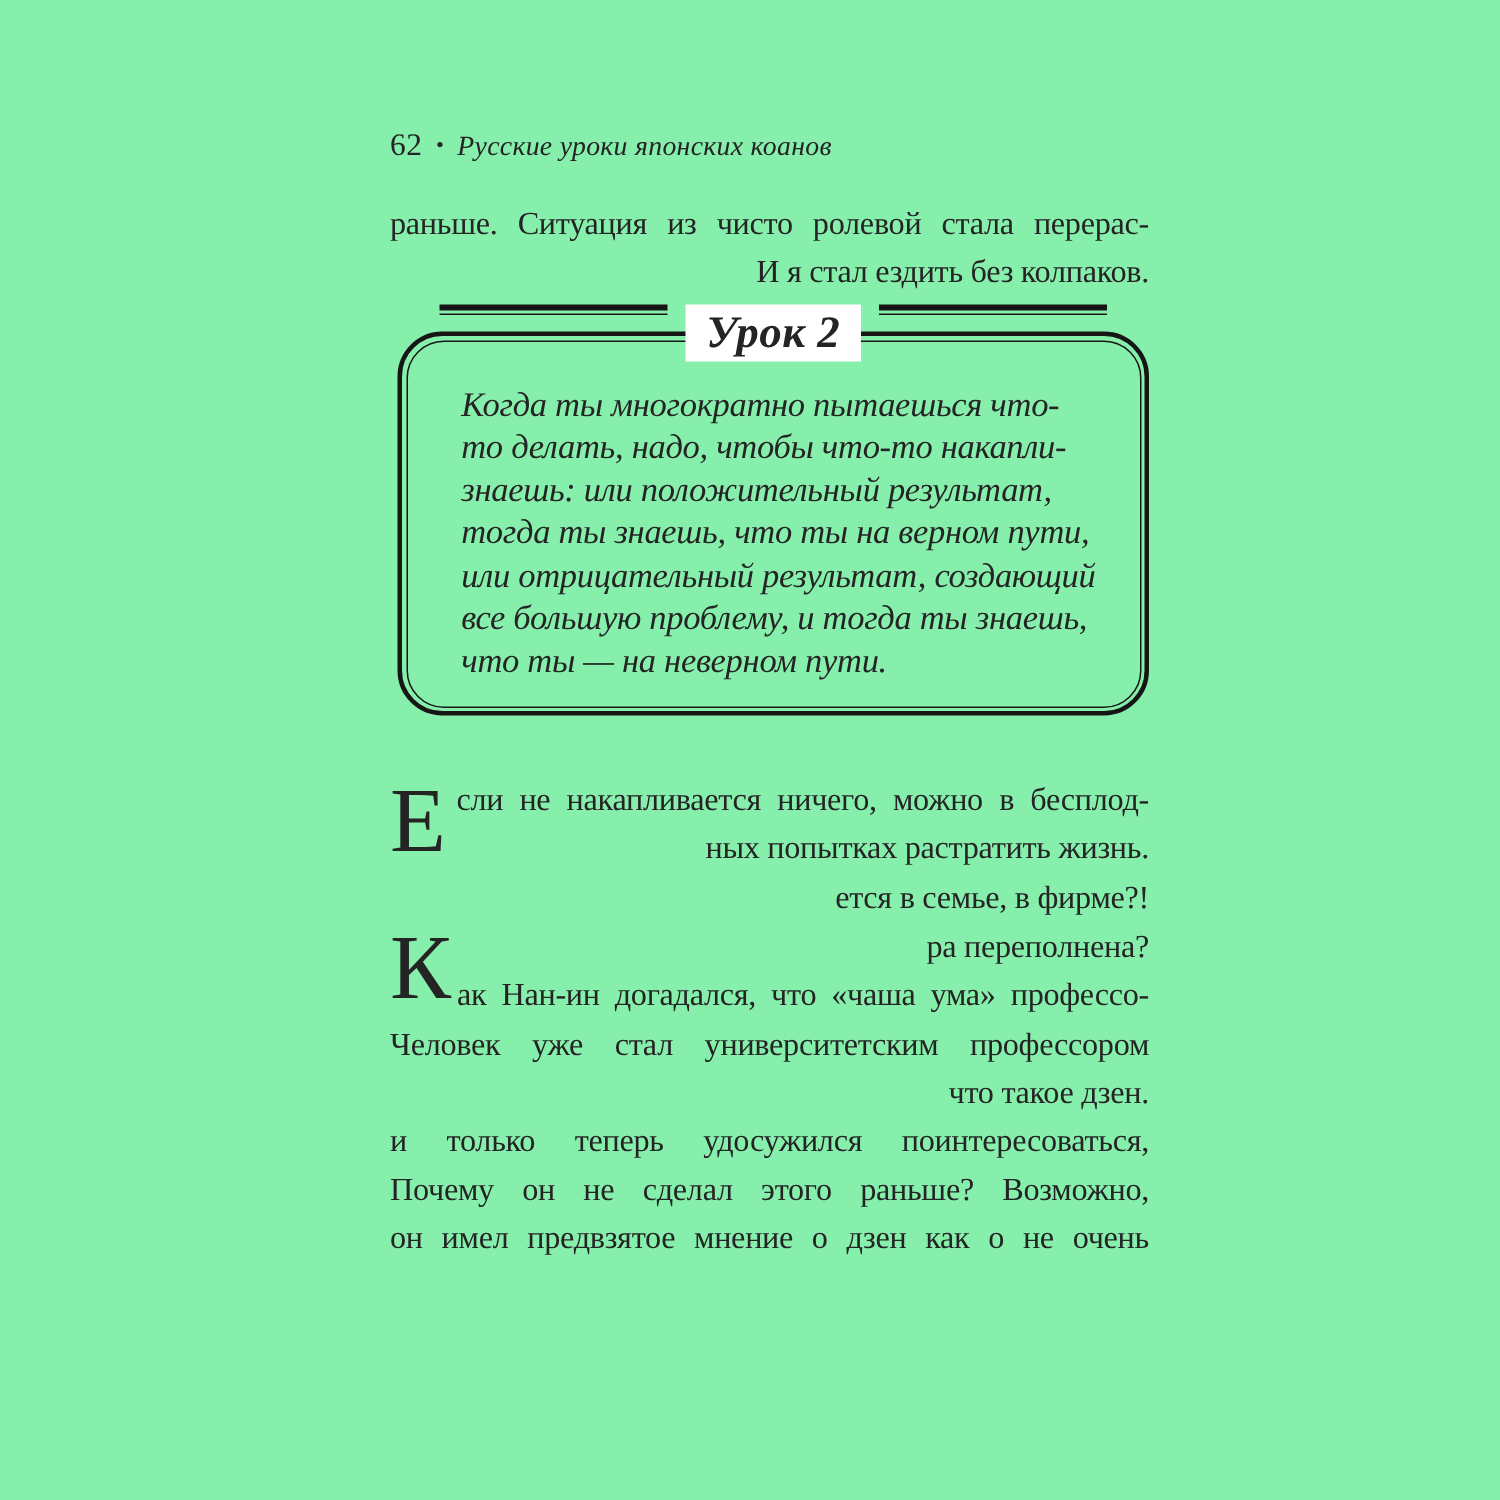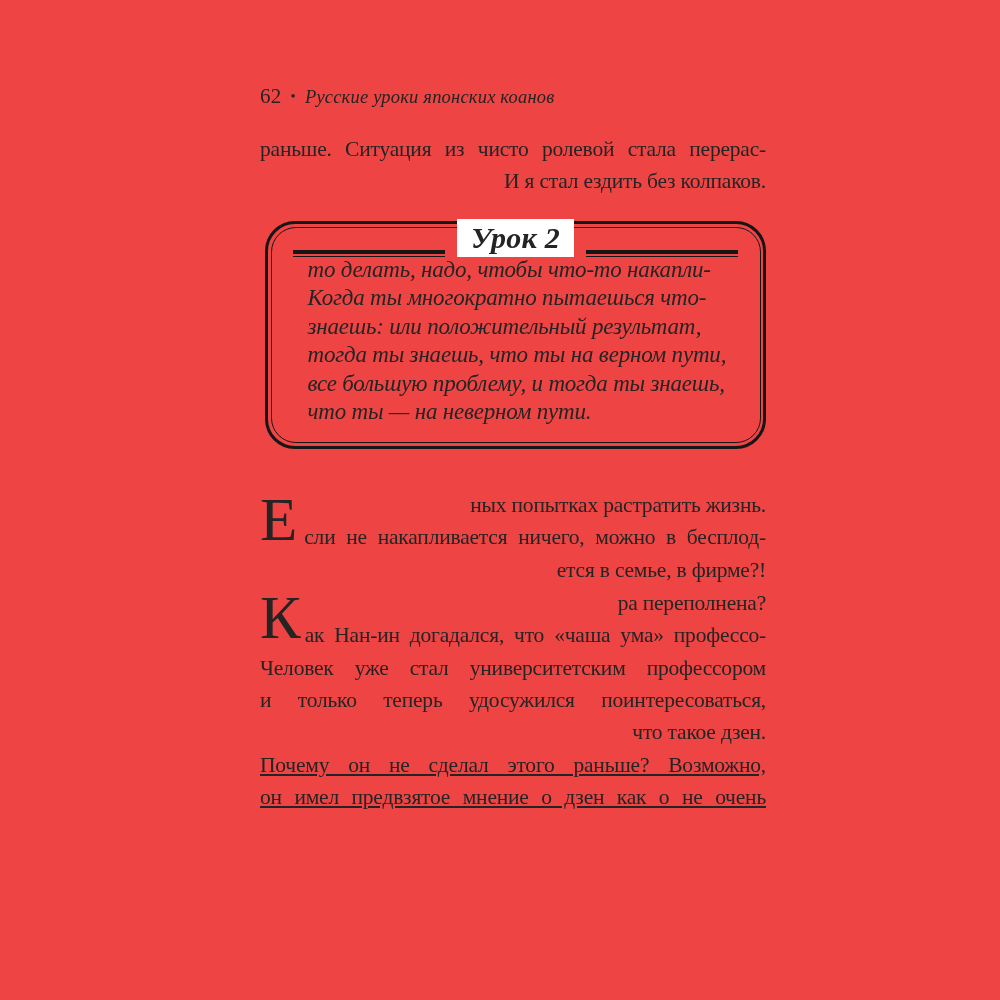--- a/index.html
+++ b/index.html
@@ -5,21 +5,21 @@
   html, body { margin: 0; padding: 0; background: #ffffff; }
   body {
     width: 1000px; height: 1000px;
     font-family: "Liberation Serif", serif;
     color: #242424;
     -webkit-font-smoothing: antialiased;
   }
   .page {
     position: relative;
     width: 1000px; height: 1000px;
-    background: #ef4444;
+    background: #86efac;
     overflow: hidden;
   }
   .content {
     position: absolute;
     left: 260px; top: 84px;
     width: 506px;
   }
 
   
   .runhead {
@@ -57,24 +57,23 @@
     border: 1.5px solid #161616;
     border-radius: 25px;
     margin: 2.5px;
     padding: 28px 18px 15px 36px;
   }
   .box-title-row {
     position: absolute;
     left: 28px; right: 28px; top: 1px;
     transform: translateY(-50%);
     display: flex;
-    align-items: flex-end;
+    align-items: flex-start;
     gap: 12px;
     pointer-events: none;
-    margin-top: 16px;
   }
   .title-rule {
     flex: 1;
     height: 7px;
     box-sizing: border-box;
     border-top: 4.5px solid #161616;
     border-bottom: 1.5px solid #161616;
     background: transparent;
   }
   .box-title {
@@ -98,21 +97,21 @@
   .dc {
     font-size: 61px;
     line-height: 48px;
     margin: 7px 7px 0 0;
     letter-spacing: 0;
   }
   .dc-k { margin-right: 4px; }
   .dc-lines { flex: 1; min-width: 0; }
 
   .gap-before-k { margin-top: 13px; }
-  .gap-before-last { margin-top: 6px; text-decoration: underline; }
+  .gap-before-last { margin-top: 6px; }
   .gap-after-box-para { margin-top: 1px; }
 </style>
 </head>
 <body>
 
 <div class="page">
   <div class="content">
 
     <div class="runhead">
       <span class="pagenum">62</span>
@@ -121,59 +120,60 @@
     </div>
 
     <div class="para">
       <div class="bline j">раньше. Ситуация из чисто ролевой стала перерас-</div>
       <div class="bline">И я стал ездить без колпаков.</div>
     </div>
 
     <div class="lesson-box">
       <div class="box-outer">
         <div class="box-inner">
+          <div class="qline">Когда ты многократно пытаешься что-</div>
           <div class="qline">то делать, надо, чтобы что-то накапли-</div>
-          <div class="qline">Когда ты многократно пытаешься что-</div>
           <div class="qline">знаешь: или положительный результат,</div>
           <div class="qline">тогда ты знаешь, что ты на верном пути,</div>
+          <div class="qline">или отрицательный результат, создающий</div>
           <div class="qline">все большую проблему, и тогда ты знаешь,</div>
           <div class="qline">что ты — на неверном пути.</div>
         </div>
       </div>
       <div class="box-title-row">
         <span class="title-rule"></span>
         <span class="box-title">Урок 2</span>
         <span class="title-rule"></span>
       </div>
     </div>
 
     <div class="para dcpara">
       <span class="dc">Е</span>
       <div class="dc-lines">
+        <div class="bline j">сли не накапливается ничего, можно в бесплод-</div>
         <div class="bline">ных попытках растратить жизнь.</div>
-        <div class="bline j">сли не накапливается ничего, можно в бесплод-</div>
       </div>
     </div>
 
     <div class="para">
       <div class="bline">ется в семье, в фирме?!</div>
     </div>
 
     <div class="para dcpara gap-before-k">
       <span class="dc dc-k">К</span>
       <div class="dc-lines">
         <div class="bline">ра переполнена?</div>
         <div class="bline j">ак Нан-ин догадался, что «чаша ума» профессо-</div>
       </div>
     </div>
 
     <div class="para gap-after-box-para">
       <div class="bline j">Человек уже стал университетским профессором</div>
+      <div class="bline">что такое дзен.</div>
       <div class="bline j">и только теперь удосужился поинтересоваться,</div>
-      <div class="bline">что такое дзен.</div>
     </div>
 
     <div class="para gap-before-last">
       <div class="bline j">Почему он не сделал этого раньше? Возможно,</div>
       <div class="bline j">он имел предвзятое мнение о дзен как о не очень</div>
     </div>
 
   </div>
 </div>
 

